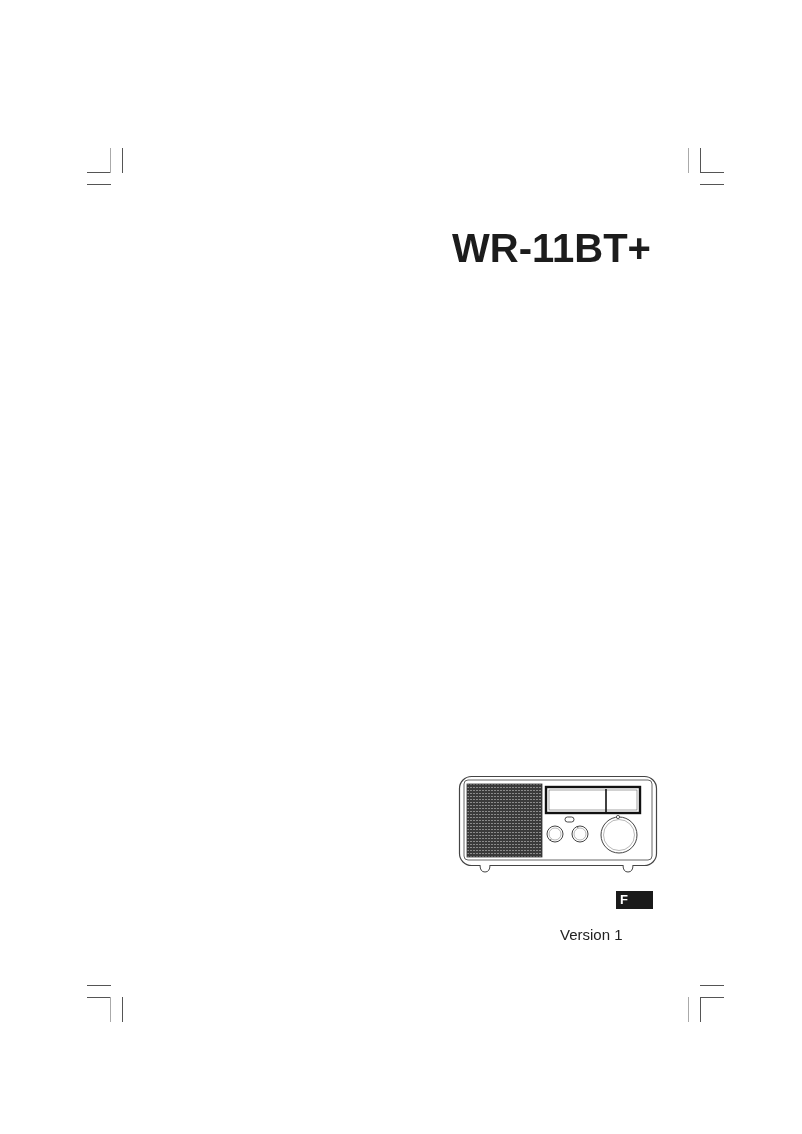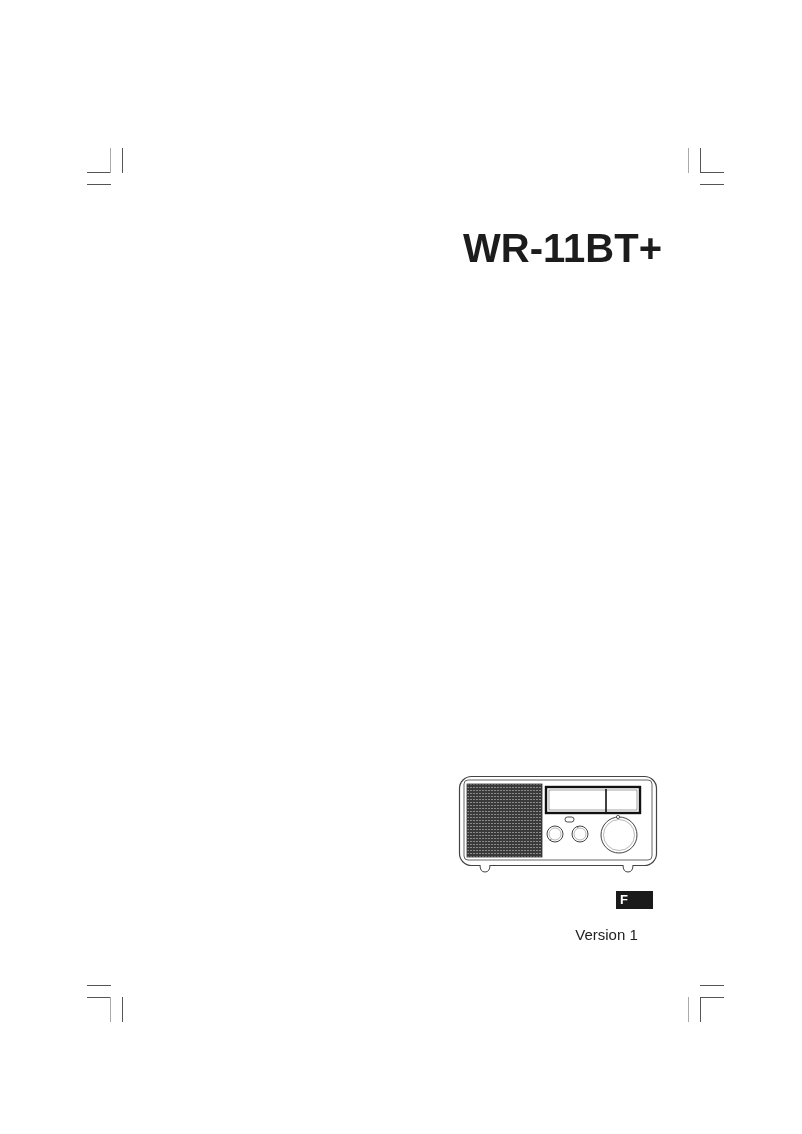--- a/index.html
+++ b/index.html
@@ -17,21 +17,21 @@
     .crop {
       position: absolute;
       background: #555;
     }
     .crop.light { background: #aaa; }
     .model-title {
       position: absolute;
       left: 452px;
       top: 224px;
       width: 210px;
-      text-align: right;
+      text-align: left;
       font-family: "Liberation Sans", sans-serif;
       font-weight: bold;
       font-size: 40px;
       letter-spacing: 0px;
       color: #1c1c1c;
       line-height: 48px;
       white-space: nowrap;
     }
     .radio {
       position: absolute;
@@ -52,21 +52,21 @@
       font-size: 13px;
       line-height: 18px;
       padding-left: 4px;
       box-sizing: border-box;
     }
     .version {
       position: absolute;
       left: 560px;
       top: 925px;
       width: 93px;
-      text-align: center;
+      text-align: left;
       font-size: 15px;
       color: #222;
       line-height: 20px;
       white-space: nowrap;
     }
   </style>
 </head>
 <body>
 
 <div>

